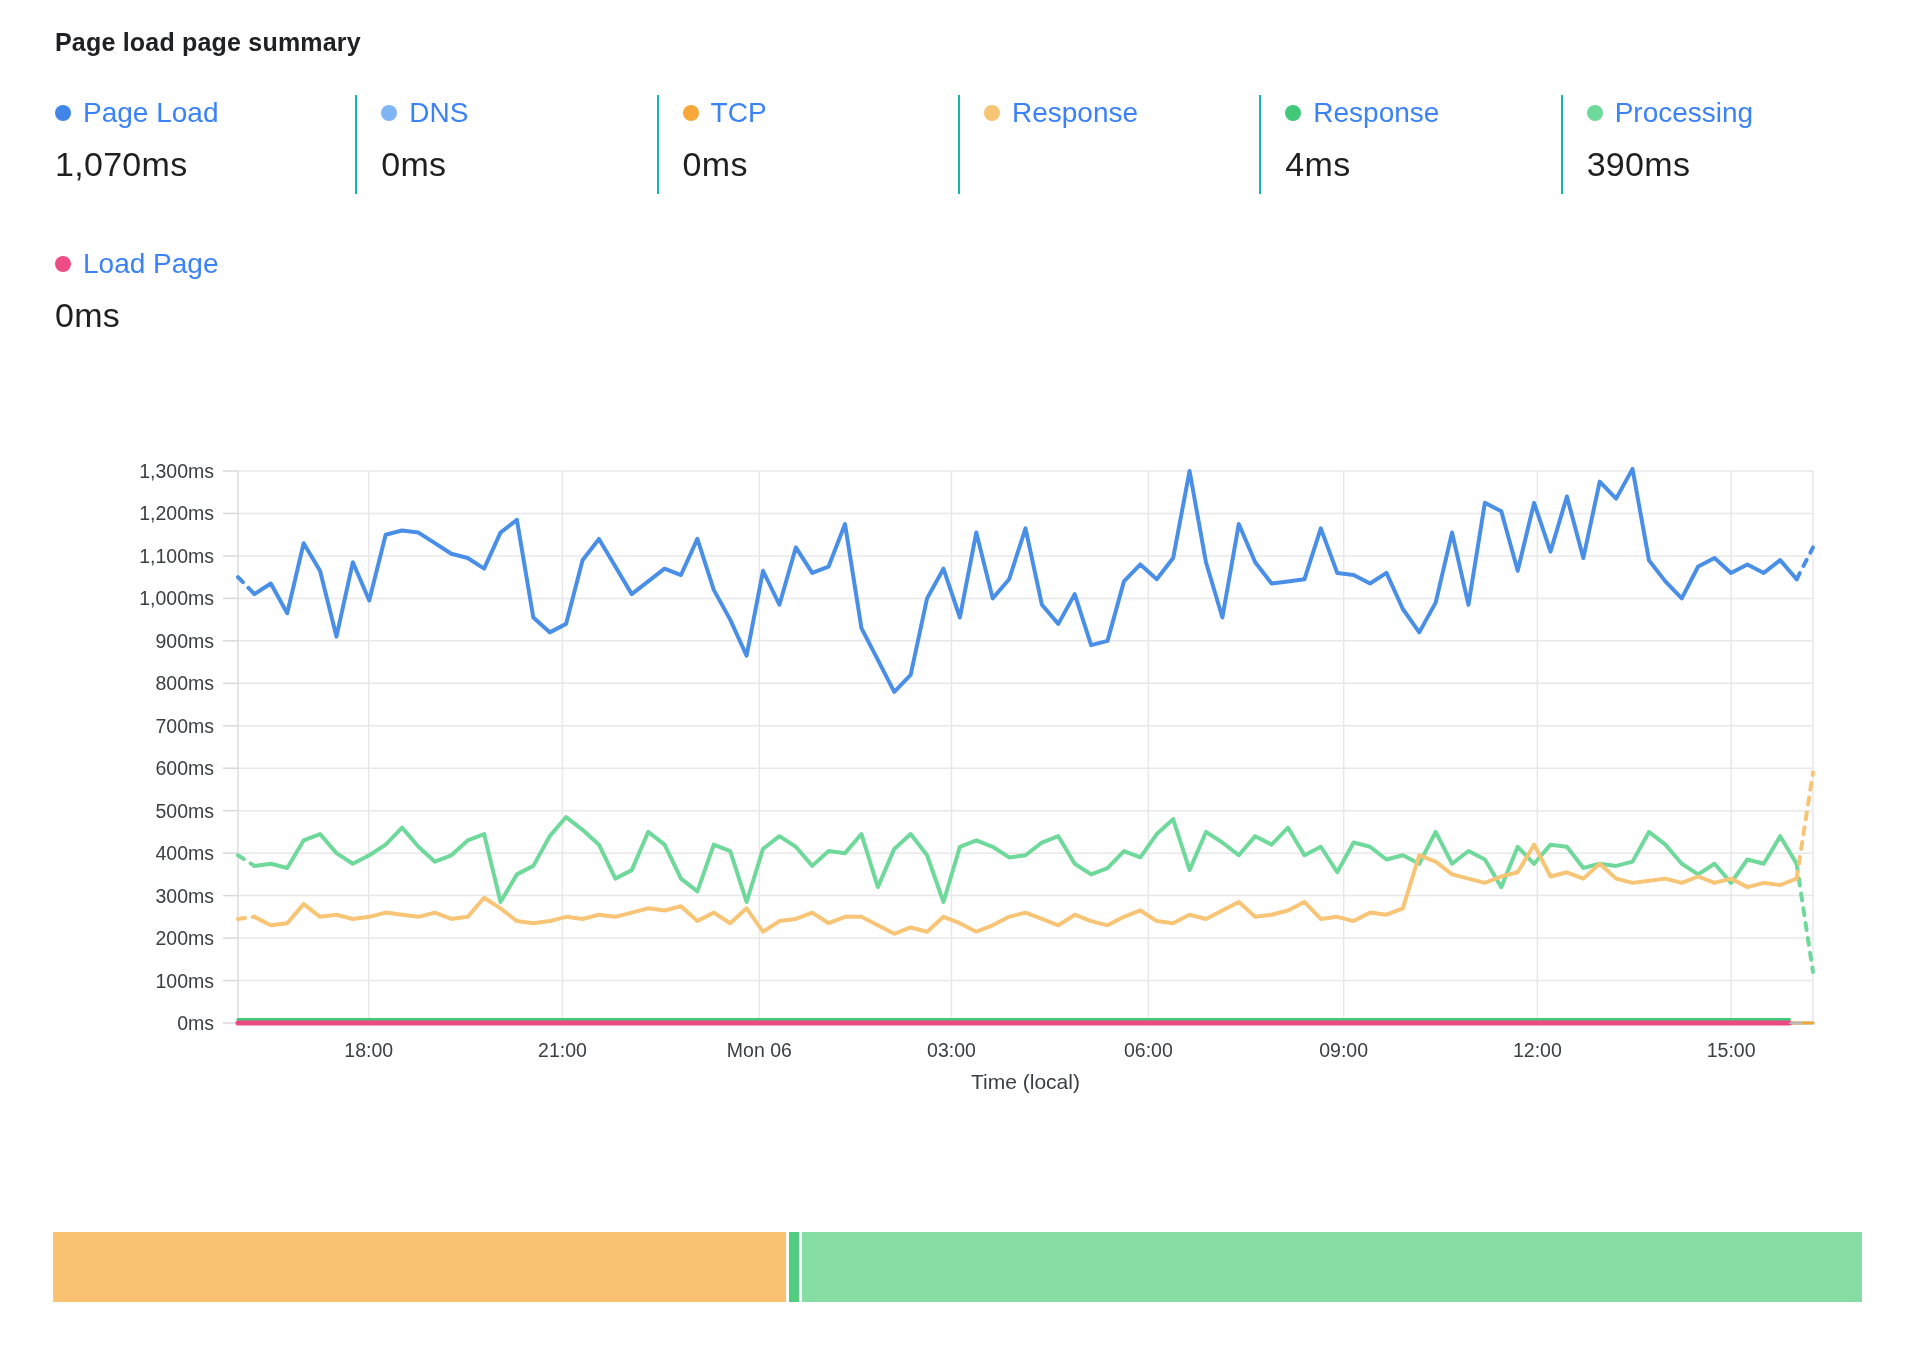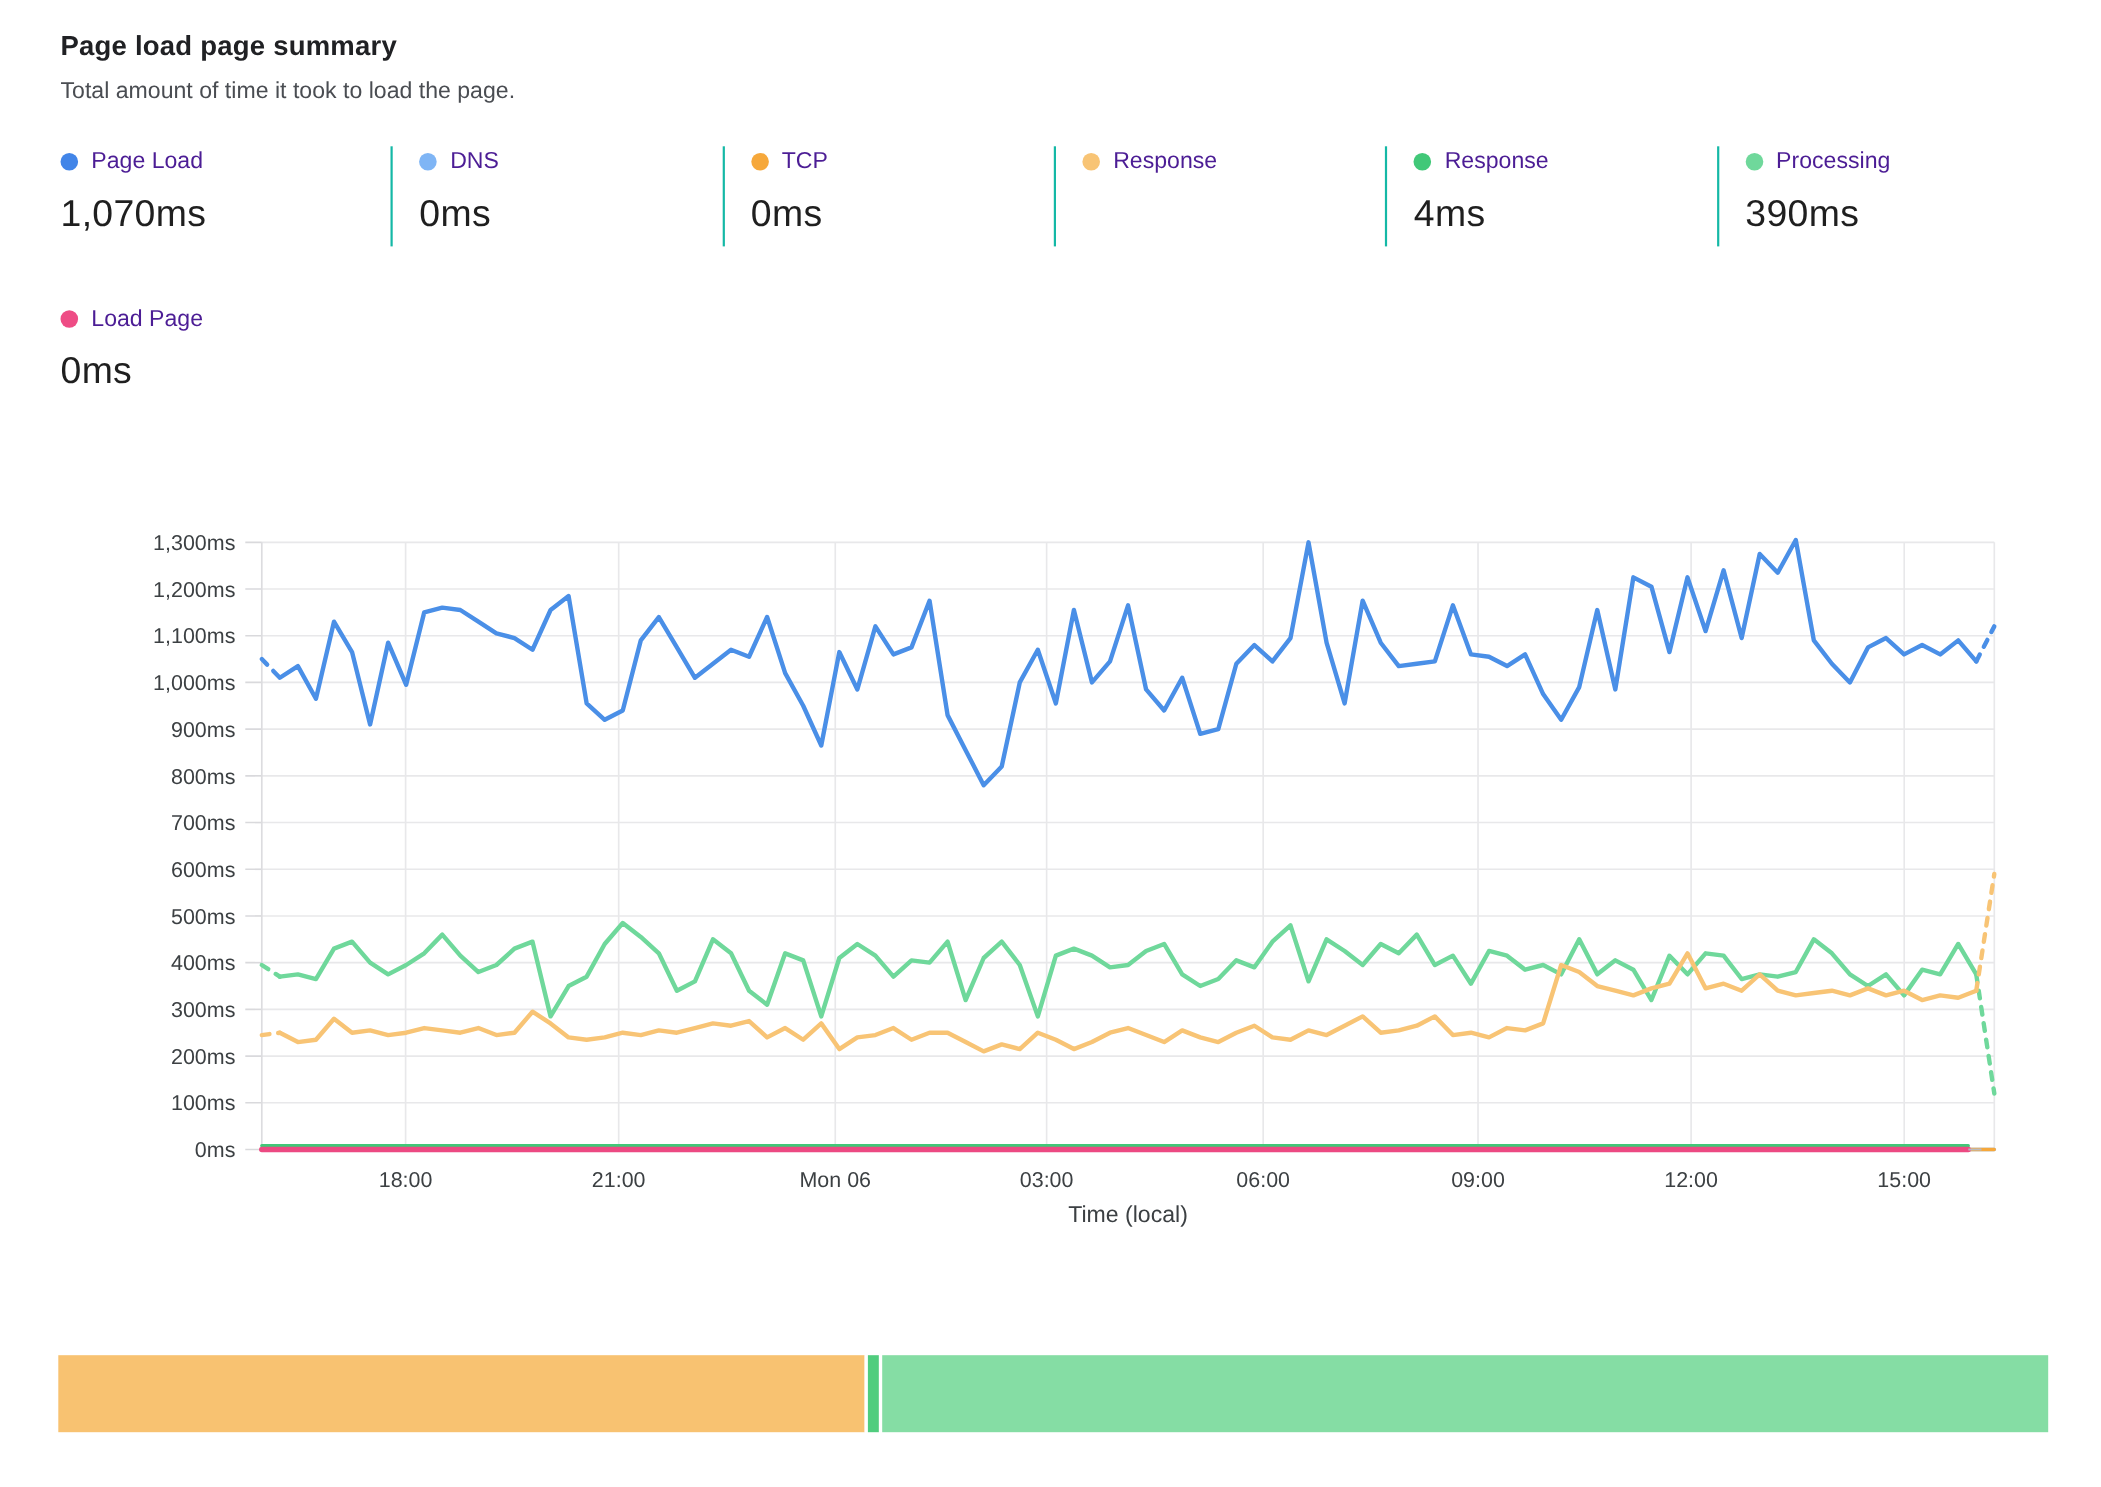--- a/index.html
+++ b/index.html
@@ -11,42 +11,41 @@
   .page{padding:28px 48px 0 55px;}
   .title{font-size:25px;font-weight:700;color:#202124;margin:0 0 14px 0;letter-spacing:.2px;}
   .subtitle{font-size:21px;color:#4a4d52;margin:0;}
 
   
   .metrics{display:flex;margin-top:38px;}
   .metric{width:314px;box-sizing:border-box;padding:2px 0 10px 0;border-left:2px solid #14b8a6;padding-left:24px;}
   .metric:first-child{border-left:none;padding-left:0;}
   .metric-head{display:flex;align-items:center;gap:12px;}
   .dot{width:16px;height:16px;border-radius:50%;flex:0 0 16px;}
-  .metric-label{font-size:21px;color:#4c1d95;}
+  .metric-label{font-size:28px;color:#3b82f6;}
   .metric-value{font-size:34px;font-weight:400;color:#1f1f1f;margin-top:16px;letter-spacing:.3px;}
   .metrics-row2{display:flex;margin-top:52px;}
   .metrics-row2 .metric{border-left:none;padding-left:0;}
 
   
   .chart-wrap{margin-top:118px;}
   .xlabel{ text-anchor:middle; font-size:21px; fill:#3c4043;}
   .ticktext{font-size:19.5px;fill:#3c4043;}
 
   
   .stackbar{position:absolute;left:53px;top:1232px;width:1809px;height:70px;display:flex;}
   .stackbar .seg{height:100%;}
   .stackbar .gap{width:3px;background:#ffffff;height:100%;}
 </style>
 </head>
 <body>
 
 <div class="page">
 
   <h2 class="title">Page load page summary</h2>
-  <p class="subtitle">Total amount of time it took to load the page.</p>
 
   <div class="metrics">
     <div class="metric">
       <div class="metric-head">
         <span class="dot" style="background-color: rgb(66, 133, 232);"></span>
         <span class="metric-label">Page Load</span>
       </div>
       <div class="metric-value">1,070ms</div>
     </div>
     <div class="metric">

